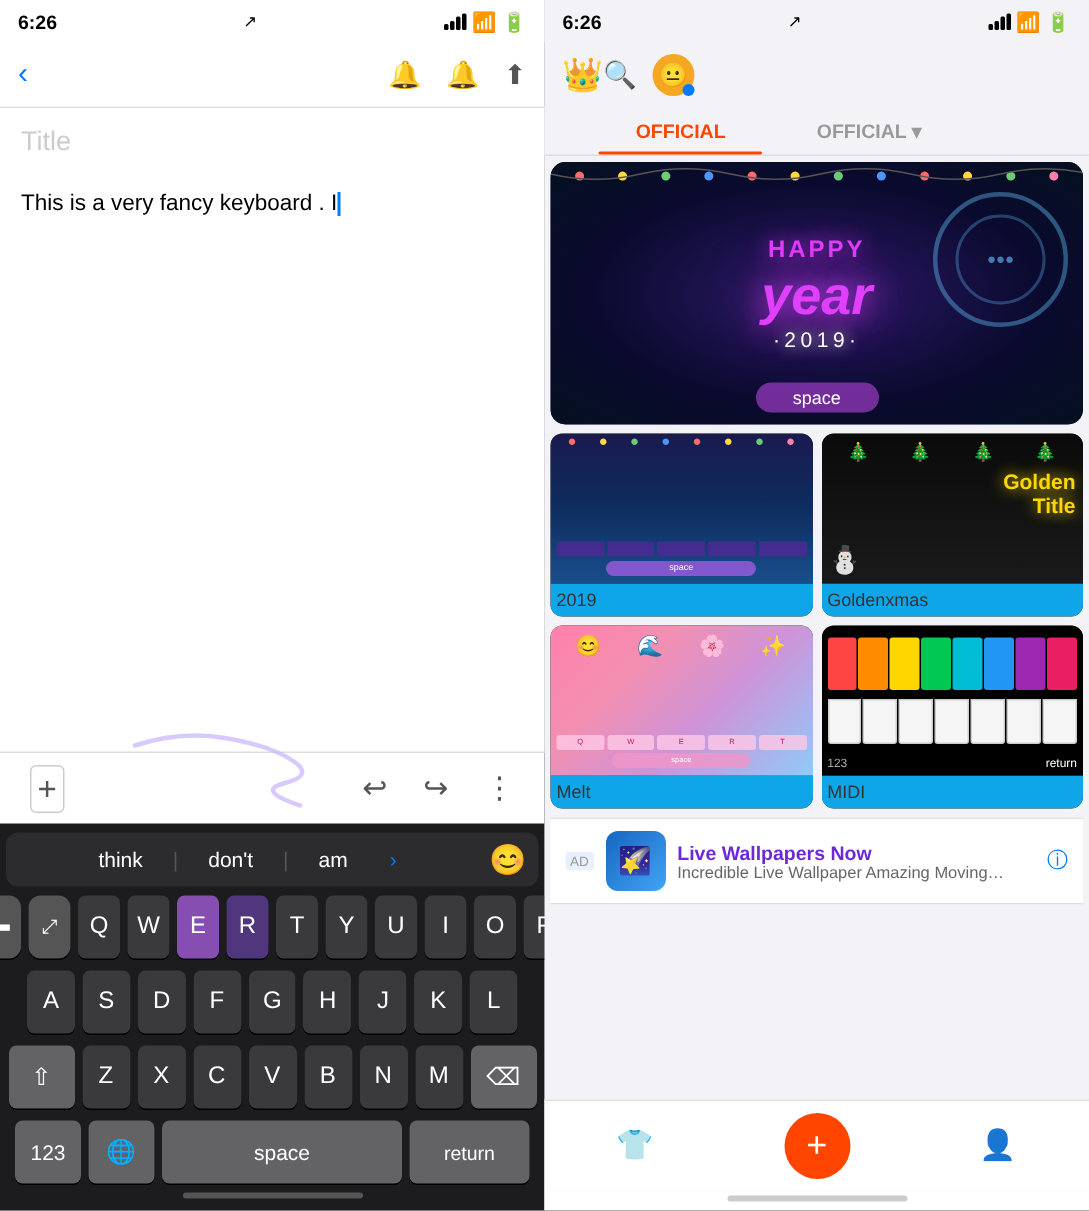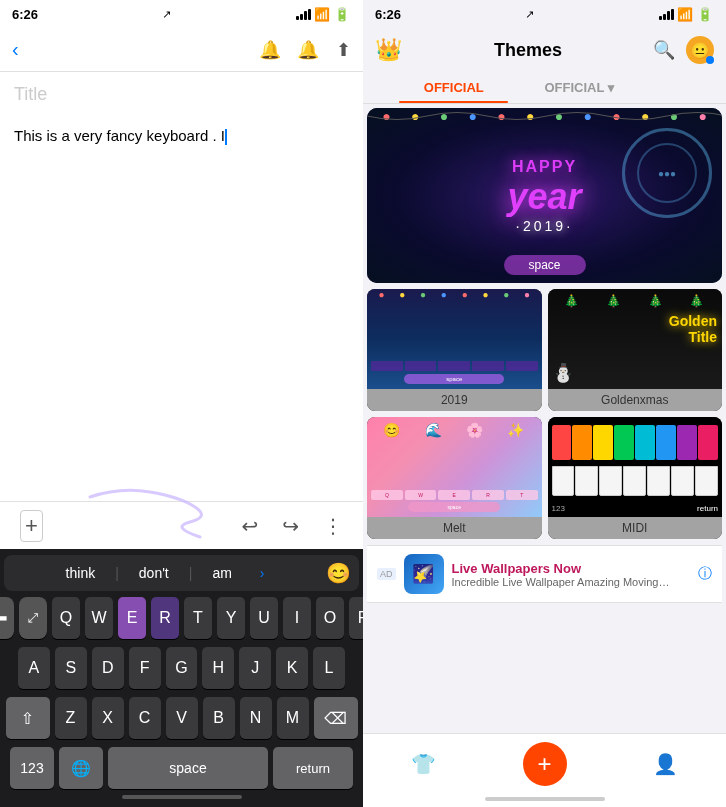--- a/index.html
+++ b/index.html
@@ -402,25 +402,24 @@
       background: #222;
       position: relative;
     }
     .theme-card-img {
       width: 100%;
       height: 100px;
       position: relative;
       overflow: hidden;
     }
     .theme-card-label {
-      text-align: center;
       padding: 4px;
       font-size: 12px;
       color: #333;
-      background: #a3a3a3;
+      background: #0ea5e9;
     }
 
     
     .theme-2019 {
       background: linear-gradient(180deg, #1a1a4e 0%, #0d2d5e 50%, #1a4e8c 100%);
     }
     
     .theme-golden {
       background: linear-gradient(180deg, #0a0a0a 0%, #1a1a1a 100%);
     }
@@ -458,21 +457,21 @@
       display: flex;
       align-items: center;
       justify-content: center;
       color: #fff;
       font-size: 18px;
     }
     .ad-text { flex: 1; }
     .ad-title {
       font-size: 13px;
       font-weight: 600;
-      color: #be185d;
+      color: #6d28d9;
     }
     .ad-subtitle {
       font-size: 11px;
       color: #666;
     }
     .ad-info-icon {
       font-size: 14px;
       color: #007AFF;
     }
 
@@ -640,21 +639,20 @@
         <div class="signal-bar" style="height:9px;"></div>
         <div class="signal-bar" style="height:11px;"></div>
       </div>
       <span style="font-size:13px;">📶</span>
       <span style="font-size:13px;">🔋</span>
     </div>
   </div>
 
   <div class="themes-header">
     <span class="crown-icon">👑</span>
-    <span class="themes-title">Themes</span>
     <div class="themes-header-right">
       <span class="search-icon-btn">🔍</span>
       <div class="avatar-circle">
         <span style="font-size:16px;">😐</span>
         <div class="avatar-dot"></div>
       </div>
     </div>
   </div>
 
   <div class="tab-bar">

